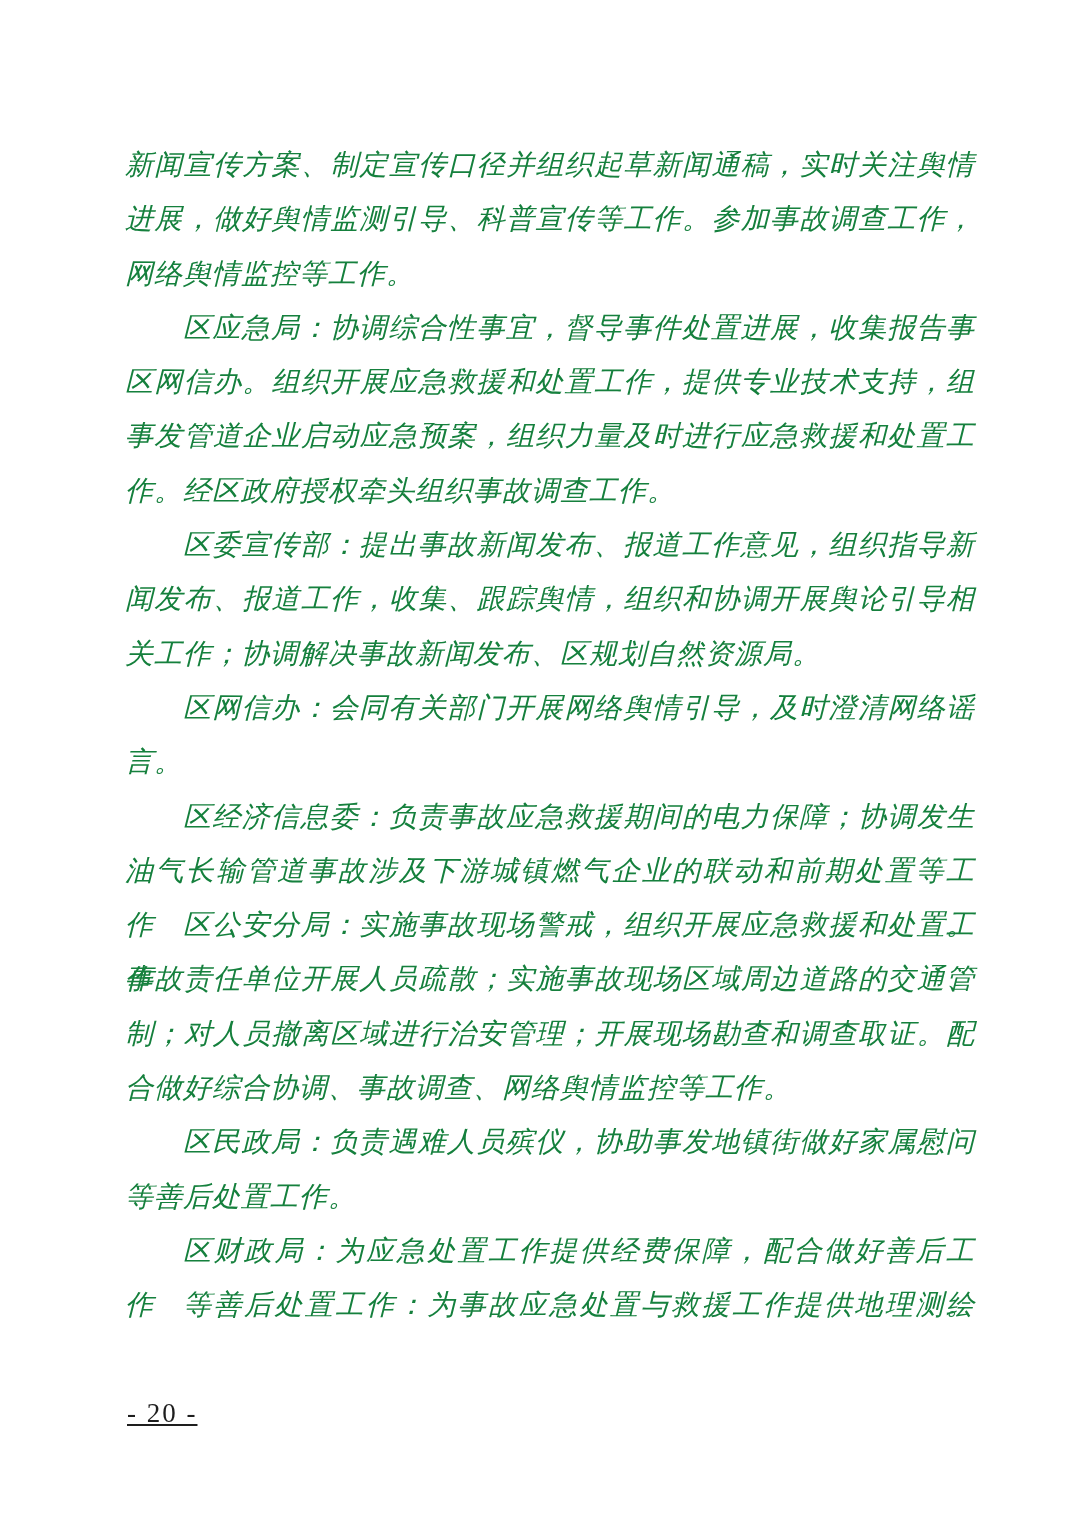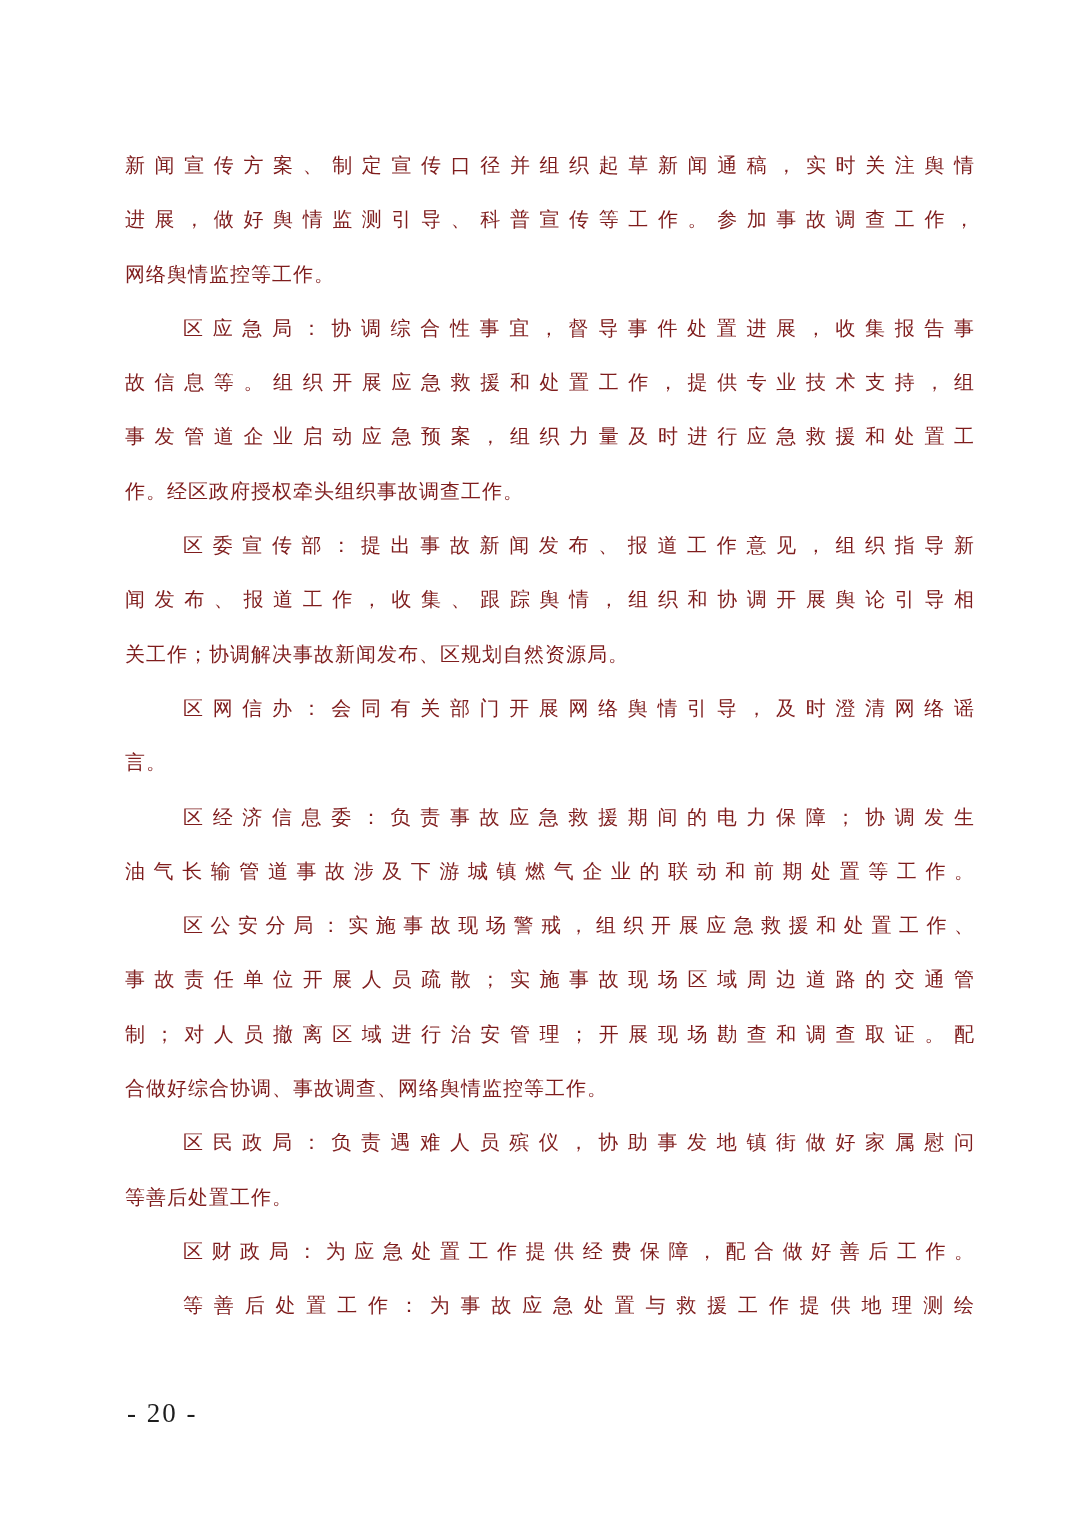--- a/index.html
+++ b/index.html
@@ -16,57 +16,59 @@
     font-family: "Liberation Serif", "DejaVu Serif", serif;
     color: #1e1e1e;
   }
   .content {
     position: absolute;
     left: 125px;
     top: 138px;
     width: 850px;
   }
   .line {
-    font-size: 20px;
+    font-size: 28px;
     line-height: 54.3px;
     height: 54.3px;
     letter-spacing: 1px;
     white-space: nowrap;
     text-align: left;
-    color: #7f1d1d;
+    color: #15803d;
+    font-style: italic;
     -webkit-font-smoothing: antialiased;
   }
   .line.justify {
     white-space: normal;
     text-align: justify;
     text-align-last: justify;
     text-justify: inter-character;
   }
   .line.indent {
     text-indent: 58px;
   }
   .footer {
     position: absolute;
     left: 127px;
     top: 1398px;
     font-size: 27px;
     letter-spacing: 2px;
     color: #1e1e1e;
+    text-decoration: underline;
   }
 </style>
 </head>
 <body>
 
 <div class="page">
   <div class="content">
       <div class="line justify">新闻宣传方案、制定宣传口径并组织起草新闻通稿，实时关注舆情</div>
       <div class="line justify">进展，做好舆情监测引导、科普宣传等工作。参加事故调查工作，</div>
       <div class="line">网络舆情监控等工作。</div>
       <div class="line indent justify">区应急局：协调综合性事宜，督导事件处置进展，收集报告事</div>
-      <div class="line justify">故信息等。组织开展应急救援和处置工作，提供专业技术支持，组</div>
+      <div class="line justify">区网信办。组织开展应急救援和处置工作，提供专业技术支持，组</div>
       <div class="line justify">事发管道企业启动应急预案，组织力量及时进行应急救援和处置工</div>
       <div class="line">作。经区政府授权牵头组织事故调查工作。</div>
       <div class="line indent justify">区委宣传部：提出事故新闻发布、报道工作意见，组织指导新</div>
       <div class="line justify">闻发布、报道工作，收集、跟踪舆情，组织和协调开展舆论引导相</div>
       <div class="line">关工作；协调解决事故新闻发布、区规划自然资源局。</div>
       <div class="line indent justify">区网信办：会同有关部门开展网络舆情引导，及时澄清网络谣</div>
       <div class="line">言。</div>
       <div class="line indent justify">区经济信息委：负责事故应急救援期间的电力保障；协调发生</div>
       <div class="line justify">油气长输管道事故涉及下游城镇燃气企业的联动和前期处置等工作。</div>
       <div class="line indent justify">区公安分局：实施事故现场警戒，组织开展应急救援和处置工作、</div>

